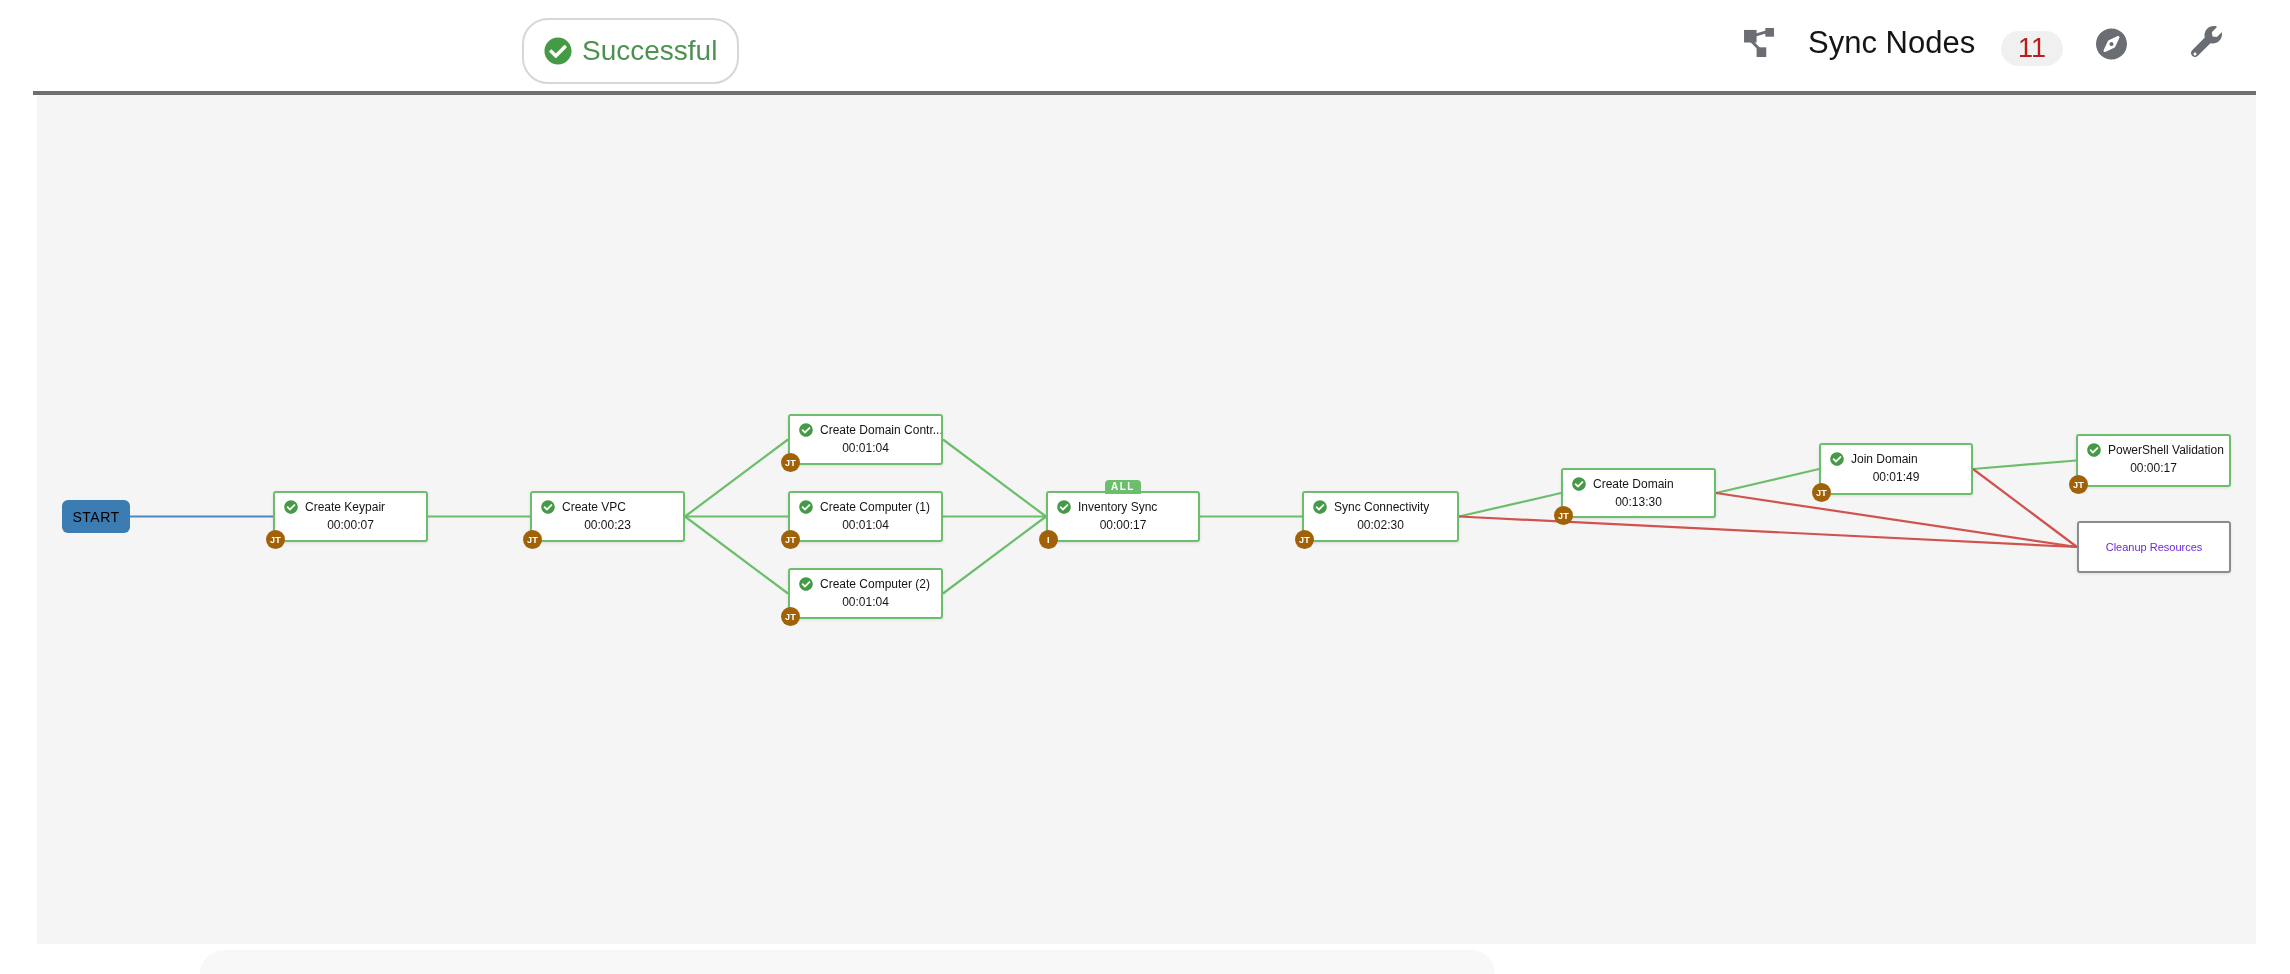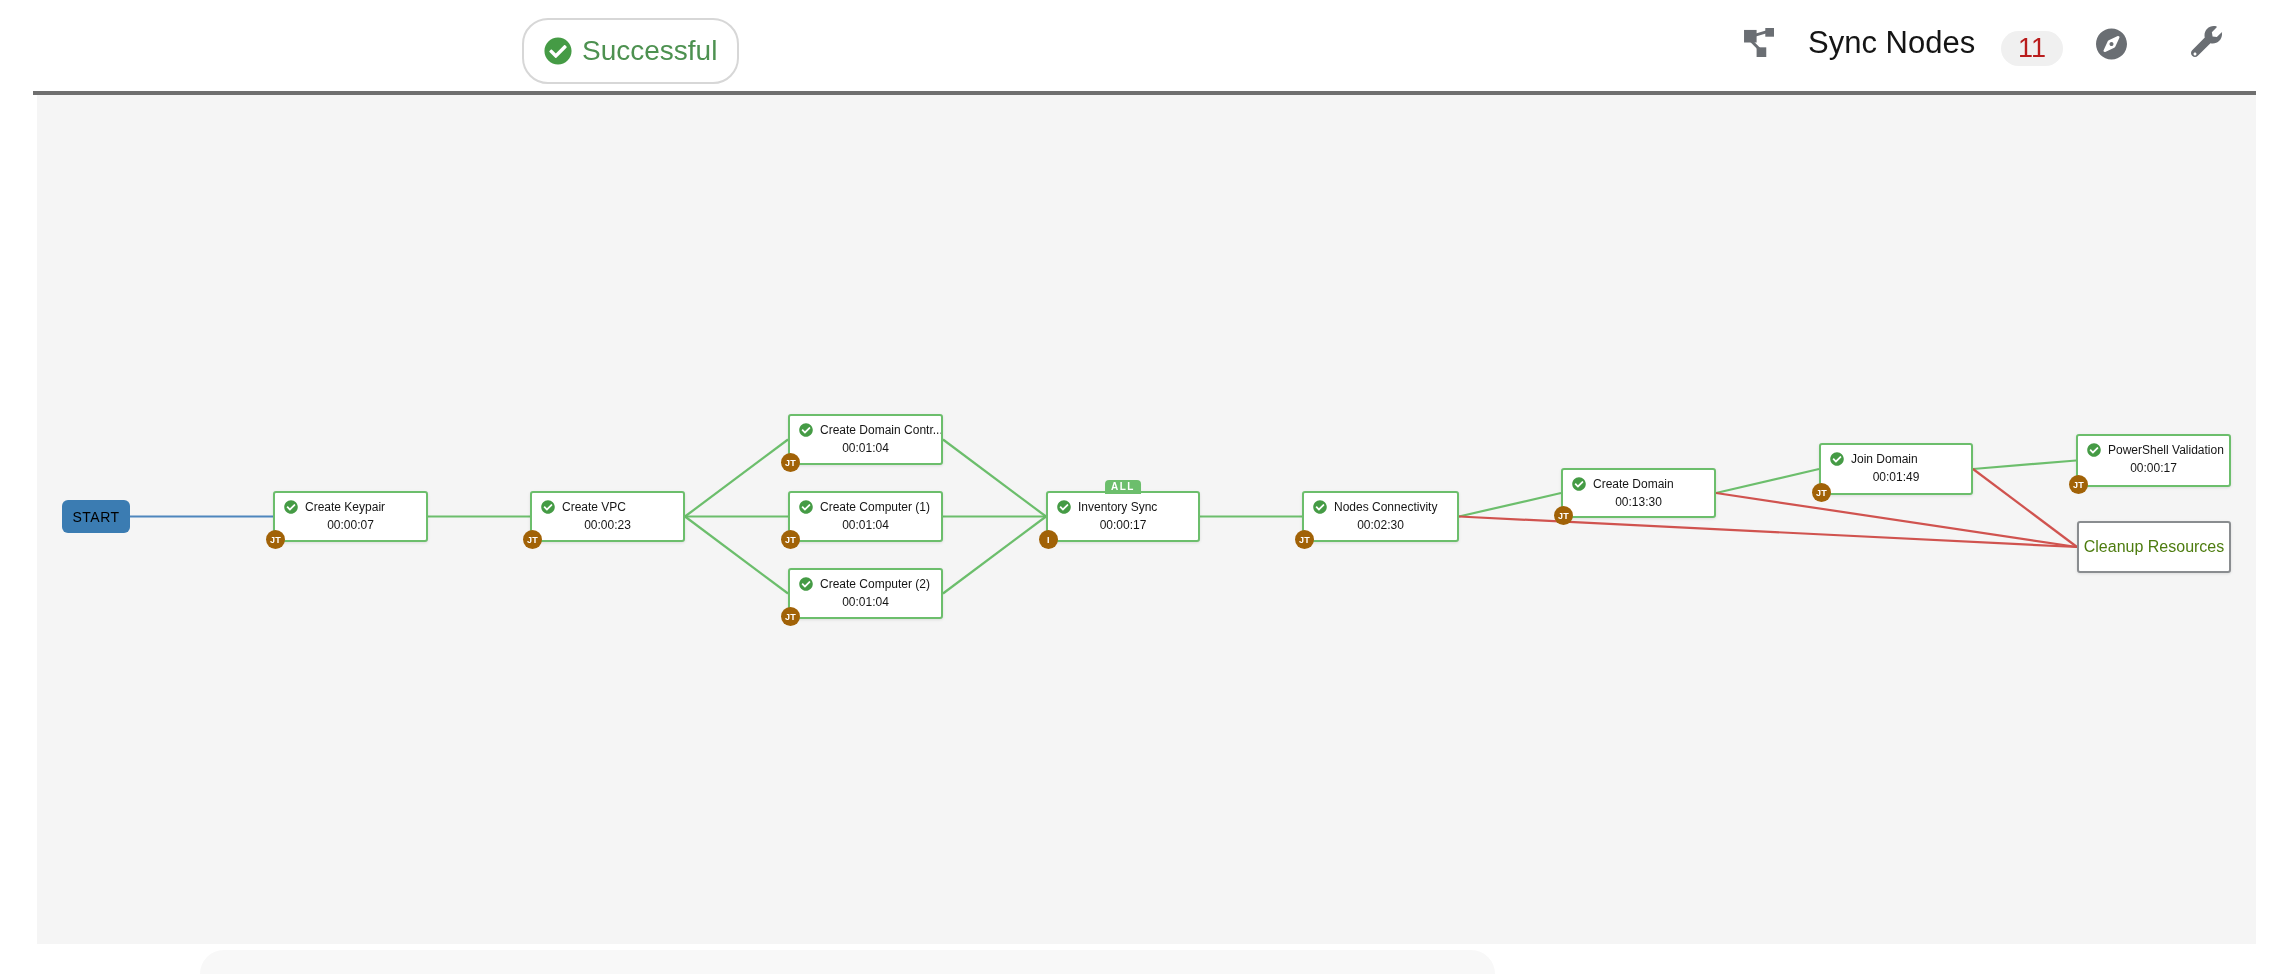--- a/index.html
+++ b/index.html
@@ -33,21 +33,21 @@
   #node-layer{position:absolute;left:0;top:0;width:100%;height:100%;}
 
   .wf-node{position:absolute;background:#fff;border:2px solid #6cbe6c;border-radius:3px;
            box-sizing:border-box;box-shadow:0 1px 3px rgba(0,0,0,0.10);}
   .wf-node.plain{border-color:#8a8d90;}
   .wf-row1{display:flex;align-items:center;gap:7px;padding:7px 4px 0 9px;
            font-size:12px;color:#151515;white-space:nowrap;overflow:hidden;}
   .wf-row1 .chk{flex:0 0 auto;line-height:0;}
   .wf-time{text-align:center;font-size:12px;color:#151515;margin-top:4px;}
   .plain-label{display:flex;align-items:center;justify-content:center;height:100%;
-               font-size:16px;color:#4d7c0f;}
+               font-size:11px;color:#6d28d9;}
   .type-badge{position:absolute;left:-9px;bottom:-9px;width:19px;height:19px;border-radius:50%;
               background:#a16207;color:#fff;font-size:9px;font-weight:bold;
               display:flex;align-items:center;justify-content:center;letter-spacing:0.3px;}
   .all-badge{position:absolute;top:-13px;left:50%;transform:translateX(-50%);
              background:#6cbe6c;color:#fff;font-size:10px;font-weight:bold;
              padding:1px 6px 2px;border-radius:4px 4px 0 0;letter-spacing:1.5px;}
   .start-node{position:absolute;display:flex;align-items:center;justify-content:center;
               background:#3b7cb2;color:#000000;border-radius:6px;font-size:14px;
               letter-spacing:0.5px;box-sizing:border-box;}
 
@@ -176,21 +176,21 @@
           <span>Inventory Sync</span>
         </div>
         <div class="wf-time">00:00:17</div>
         <span class="type-badge">I</span>
       </div>
       <div class="wf-node" style="left: 1265px; top: 396px; width: 157px; height: 51px;">
         <div class="wf-row1">
           <span class="chk"><svg width="14" height="14" viewBox="0 0 512 512">
               <path fill="#459b45" d="M504 256c0 136.967-111.033 248-248 248S8 392.967 8 256 119.033 8 256 8s248 111.033 248 248zm-276.686 124.686l184-184c6.248-6.248 6.248-16.379 0-22.627l-22.627-22.627c-6.248-6.248-16.379-6.249-22.628 0L216 301.255l-70.059-70.059c-6.248-6.248-16.379-6.248-22.628 0l-22.627 22.627c-6.248 6.248-6.248 16.379 0 22.627l104 104c6.249 6.25 16.379 6.25 22.628.001z"></path>
             </svg></span>
-          <span>Nodes Connectivity</span>
+          <span>Sync Connectivity</span>
         </div>
         <div class="wf-time">00:02:30</div>
         <span class="type-badge">JT</span>
       </div>
       <div class="wf-node" style="left: 1524px; top: 373px; width: 155px; height: 50px;">
         <div class="wf-row1">
           <span class="chk"><svg width="14" height="14" viewBox="0 0 512 512">
               <path fill="#459b45" d="M504 256c0 136.967-111.033 248-248 248S8 392.967 8 256 119.033 8 256 8s248 111.033 248 248zm-276.686 124.686l184-184c6.248-6.248 6.248-16.379 0-22.627l-22.627-22.627c-6.248-6.248-16.379-6.249-22.628 0L216 301.255l-70.059-70.059c-6.248-6.248-16.379-6.248-22.628 0l-22.627 22.627c-6.248 6.248-6.248 16.379 0 22.627l104 104c6.249 6.25 16.379 6.25 22.628.001z"></path>
             </svg></span>
           <span>Create Domain</span>

